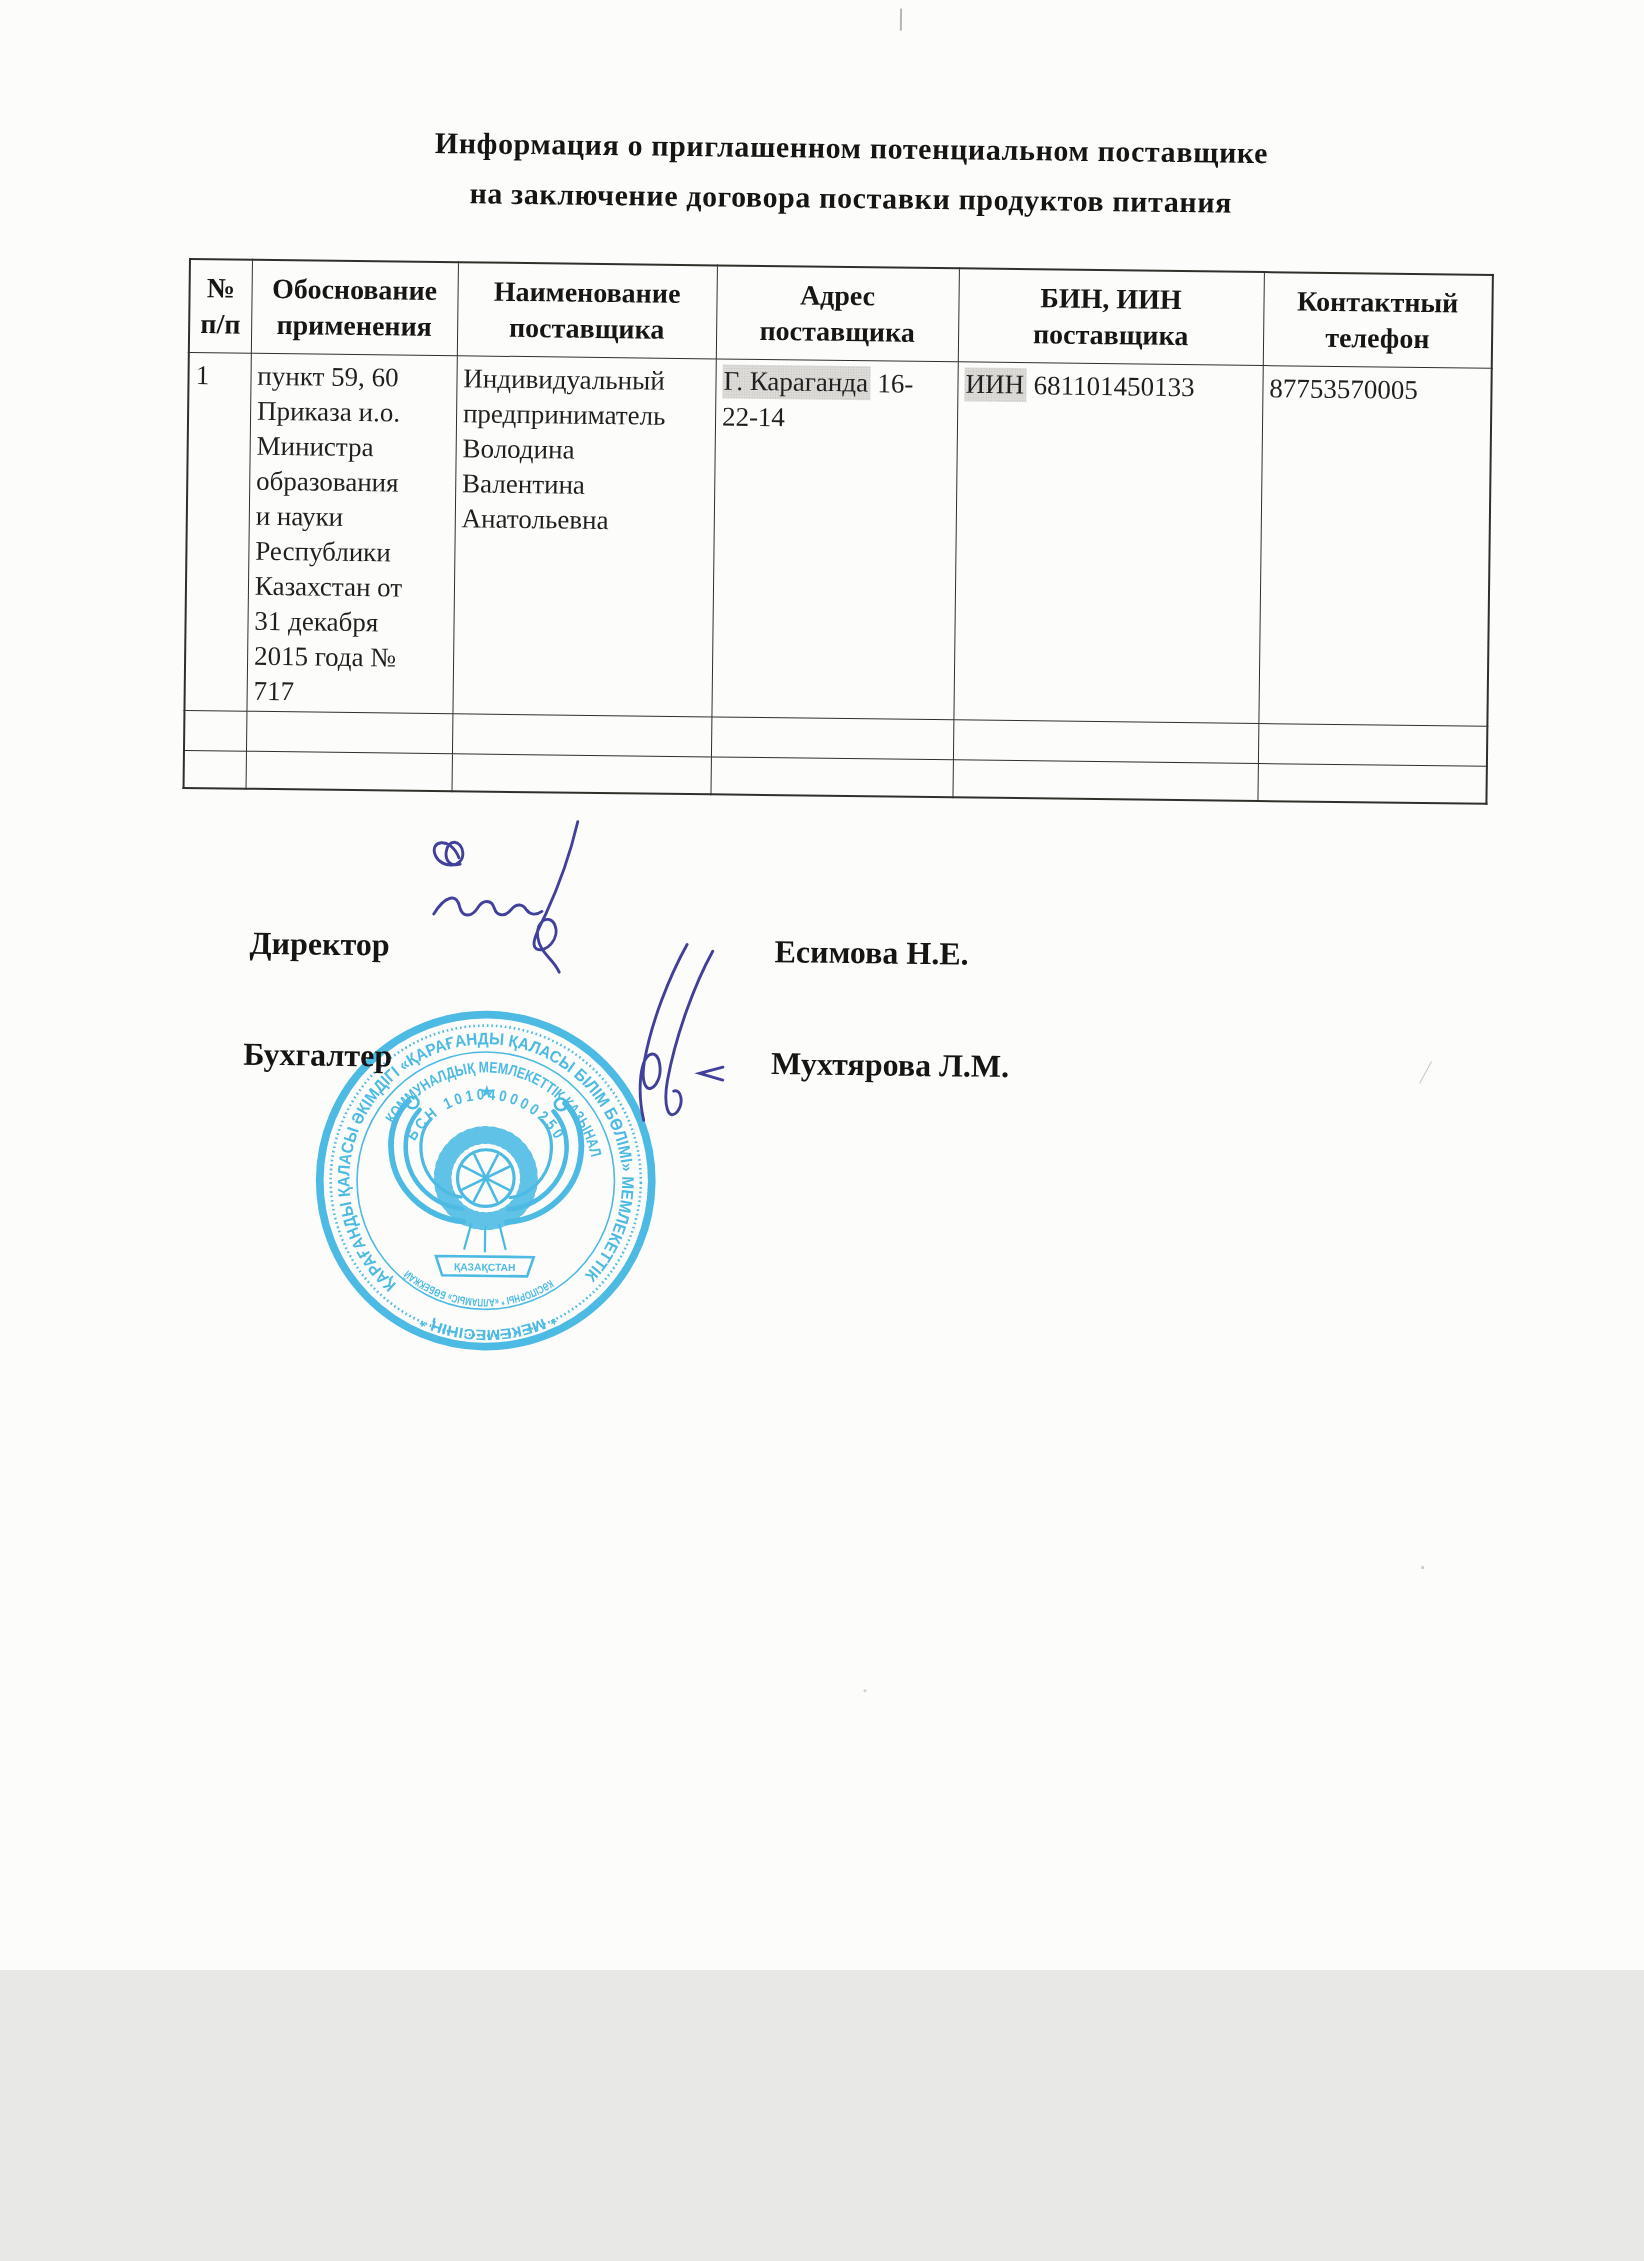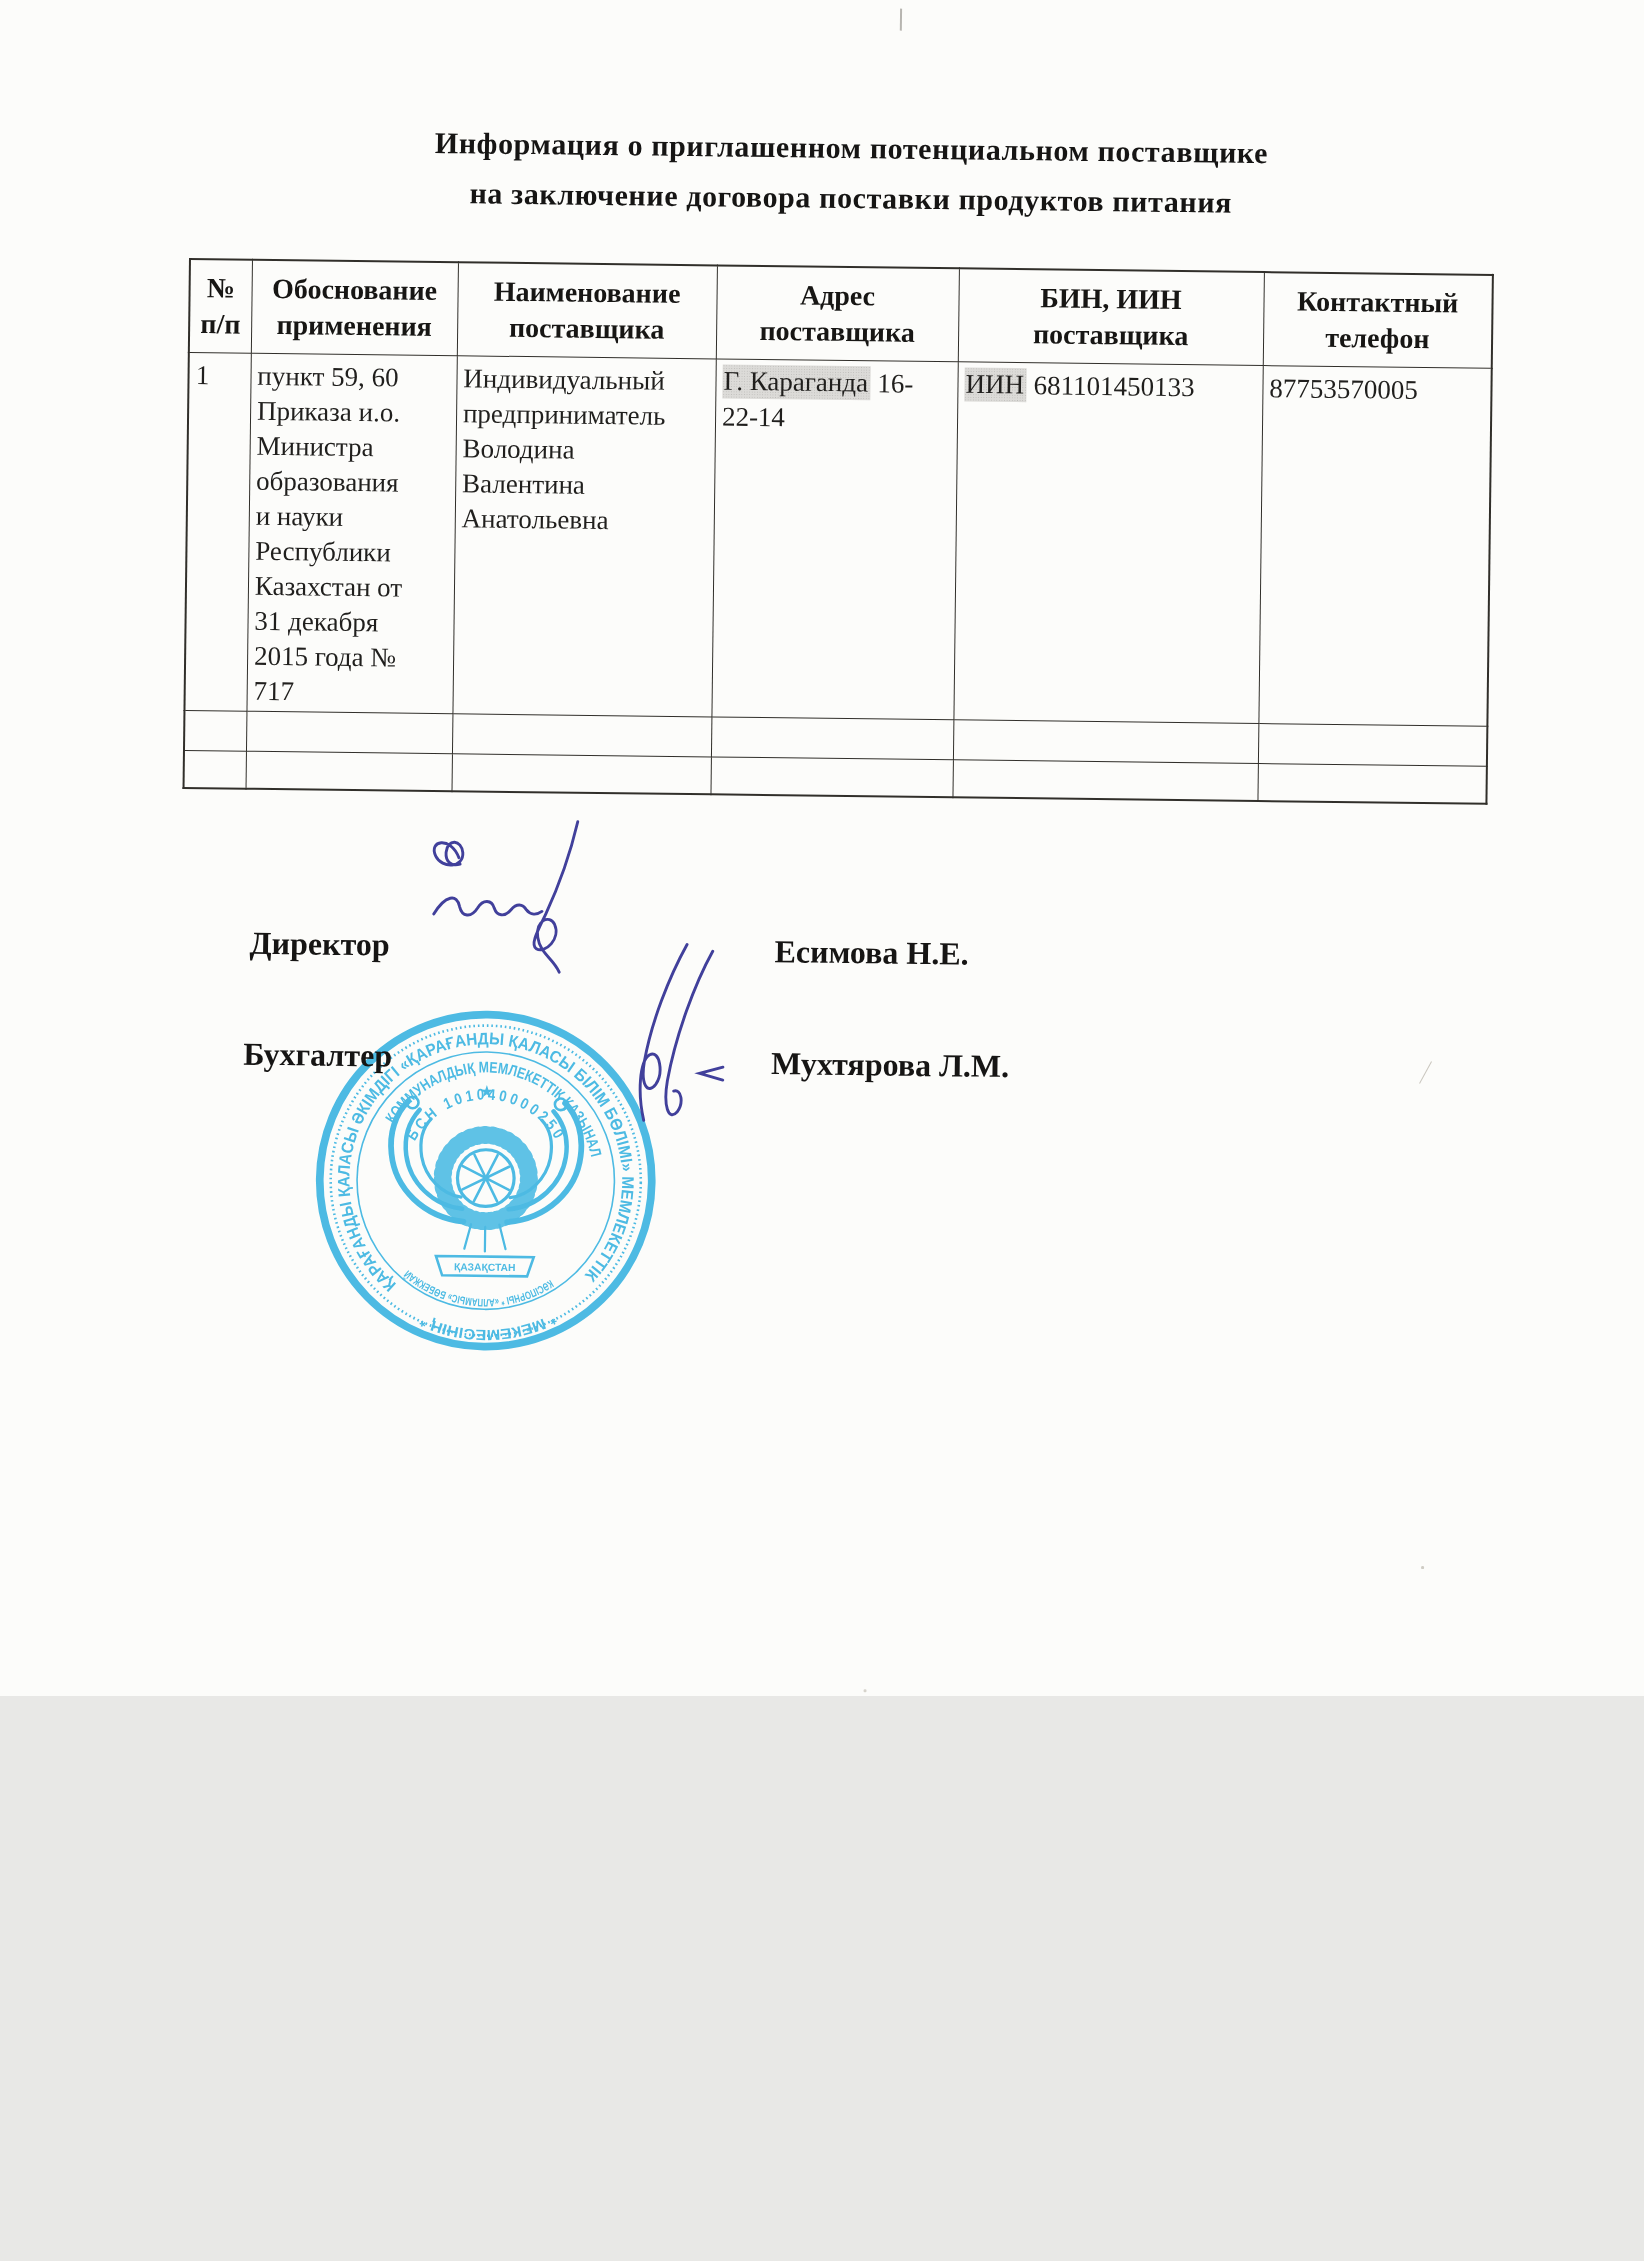--- a/index.html
+++ b/index.html
@@ -1,17 +1,17 @@
 <!DOCTYPE html>
 <html style="font-size:10.3px"><head>
 <meta charset="utf-8">
 <style>
   html,body{margin:0;padding:0;background:#e8e8e6;}
   #page{
-    position:relative; width:1644px; height:1696px;
+    position:relative; width:1644px; height:1970px;
     background:#fcfcfa; overflow:hidden;
     font-family:"Liberation Serif","DejaVu Serif",serif;
     color:#1b1a18;
   }
   #sheet{
     position:absolute; inset:0;
     transform:rotate(0.7deg);
     transform-origin:193px 258px;
   }
   

